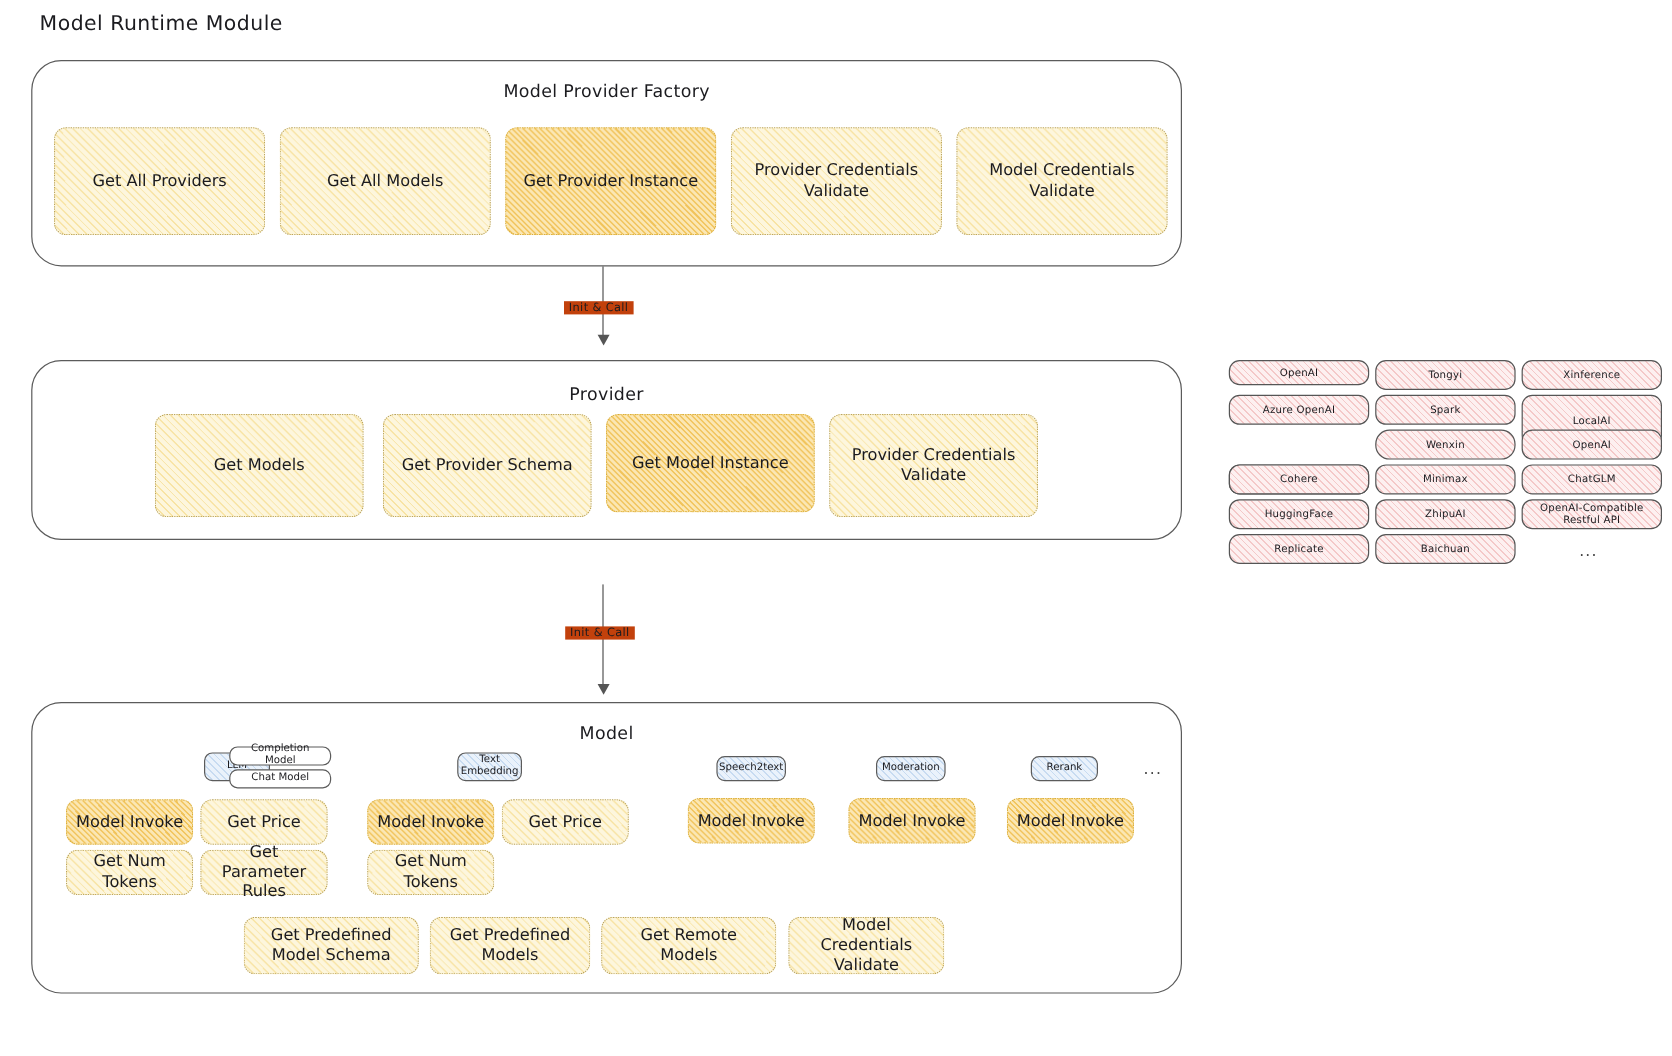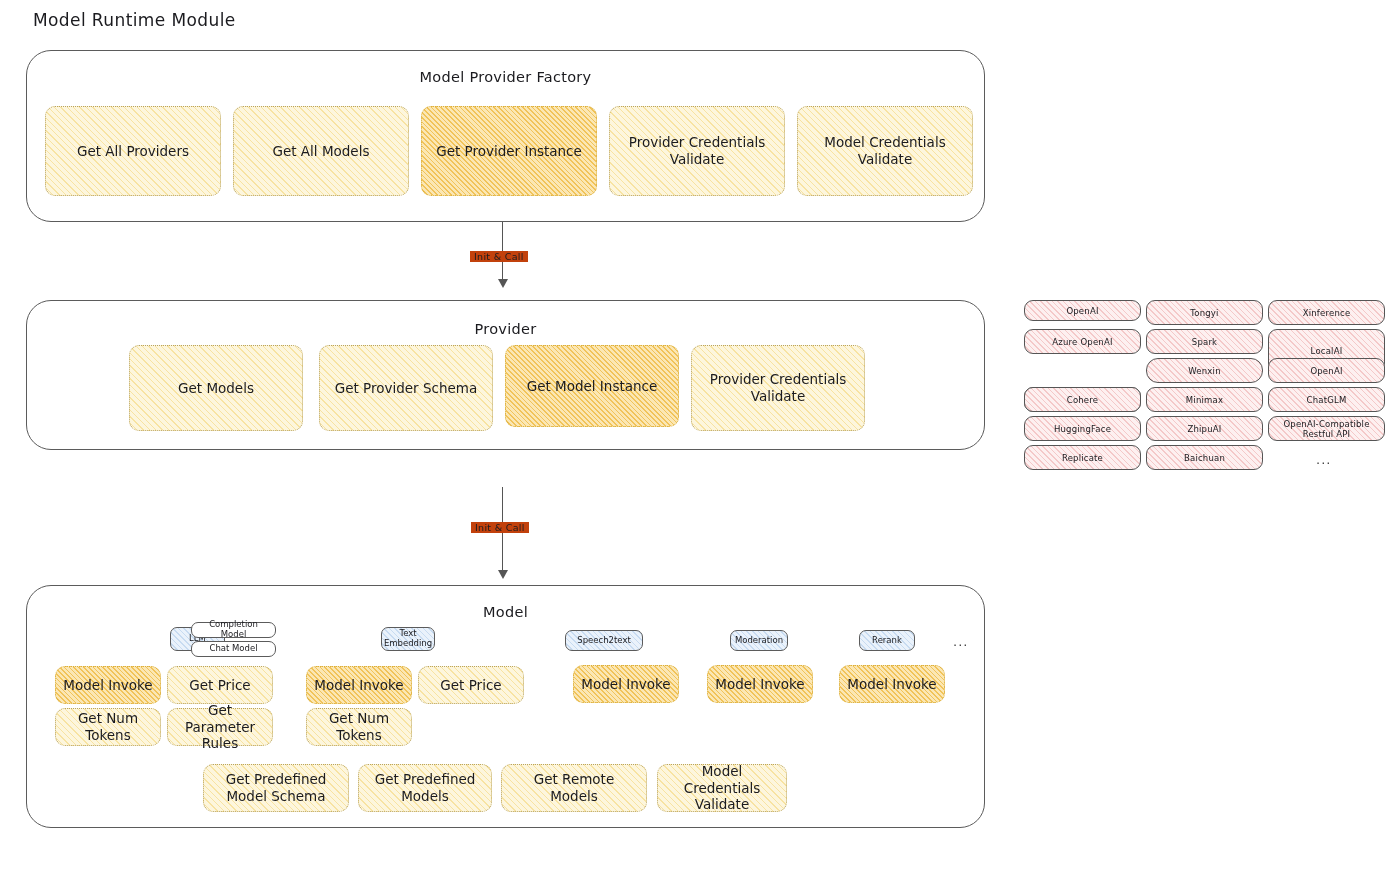--- a/index.html
+++ b/index.html
@@ -168,21 +168,21 @@
   <div class="mbox" style="left:140px;top:80px;width:106px;height:38px;">Get Price</div>
   <div class="mbox" style="left:28px;top:122px;width:106px;height:38px;">Get Num Tokens</div>
   <div class="mbox" style="left:140px;top:122px;width:106px;height:38px;">Get Parameter Rules</div>
 
   <div class="tab" style="left:354px;top:41px;width:54px;height:24px;">Text Embedding</div>
 
   <div class="mbox hot" style="left:279px;top:80px;width:106px;height:38px;">Model Invoke</div>
   <div class="mbox" style="left:391px;top:80px;width:106px;height:38px;">Get Price</div>
   <div class="mbox" style="left:279px;top:122px;width:106px;height:38px;">Get Num Tokens</div>
 
-  <div class="tab" style="left:538px;top:44px;width:78px;height:21px;">Speech2text</div>
+  <div class="tab" style="left:570px;top:44px;width:58px;height:21px;">Speech2text</div>
   <div class="mbox hot" style="left:546px;top:79px;width:106px;height:38px;">Model Invoke</div>
 
   <div class="tab" style="left:703px;top:44px;width:58px;height:21px;">Moderation</div>
   <div class="mbox hot" style="left:680px;top:79px;width:106px;height:38px;">Model Invoke</div>
 
   <div class="tab" style="left:832px;top:44px;width:56px;height:21px;">Rerank</div>
   <div class="mbox hot" style="left:812px;top:79px;width:106px;height:38px;">Model Invoke</div>
 
   <div class="ellipsis" style="left:926px;top:48px;">...</div>
 

